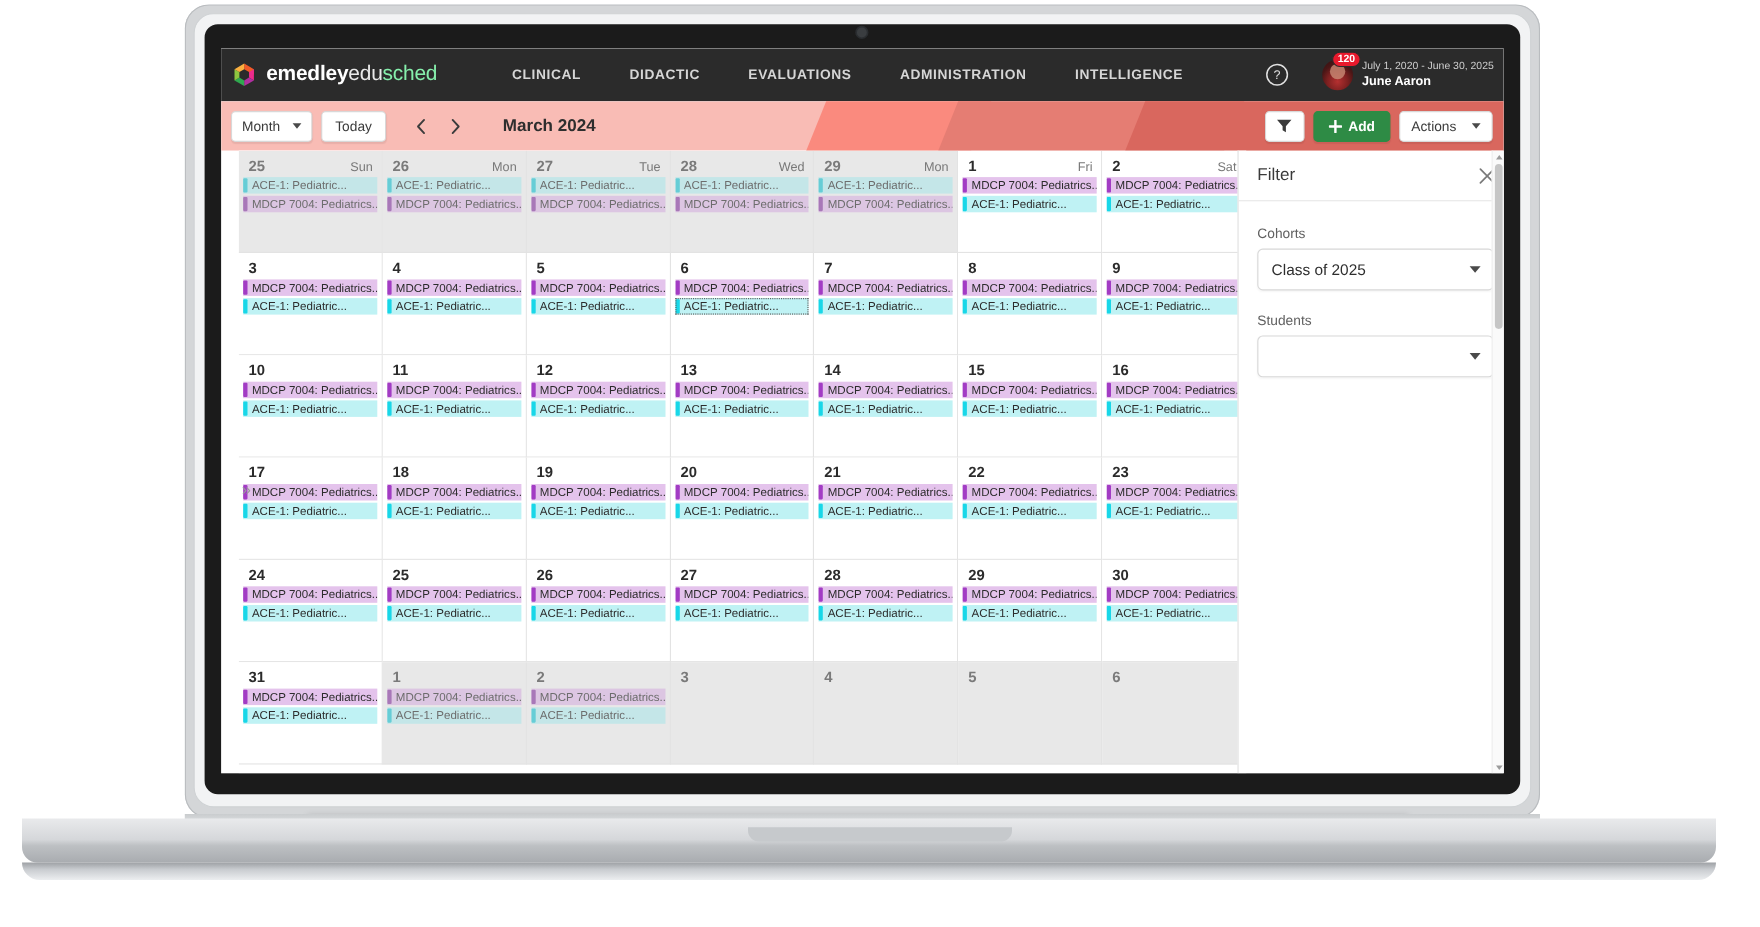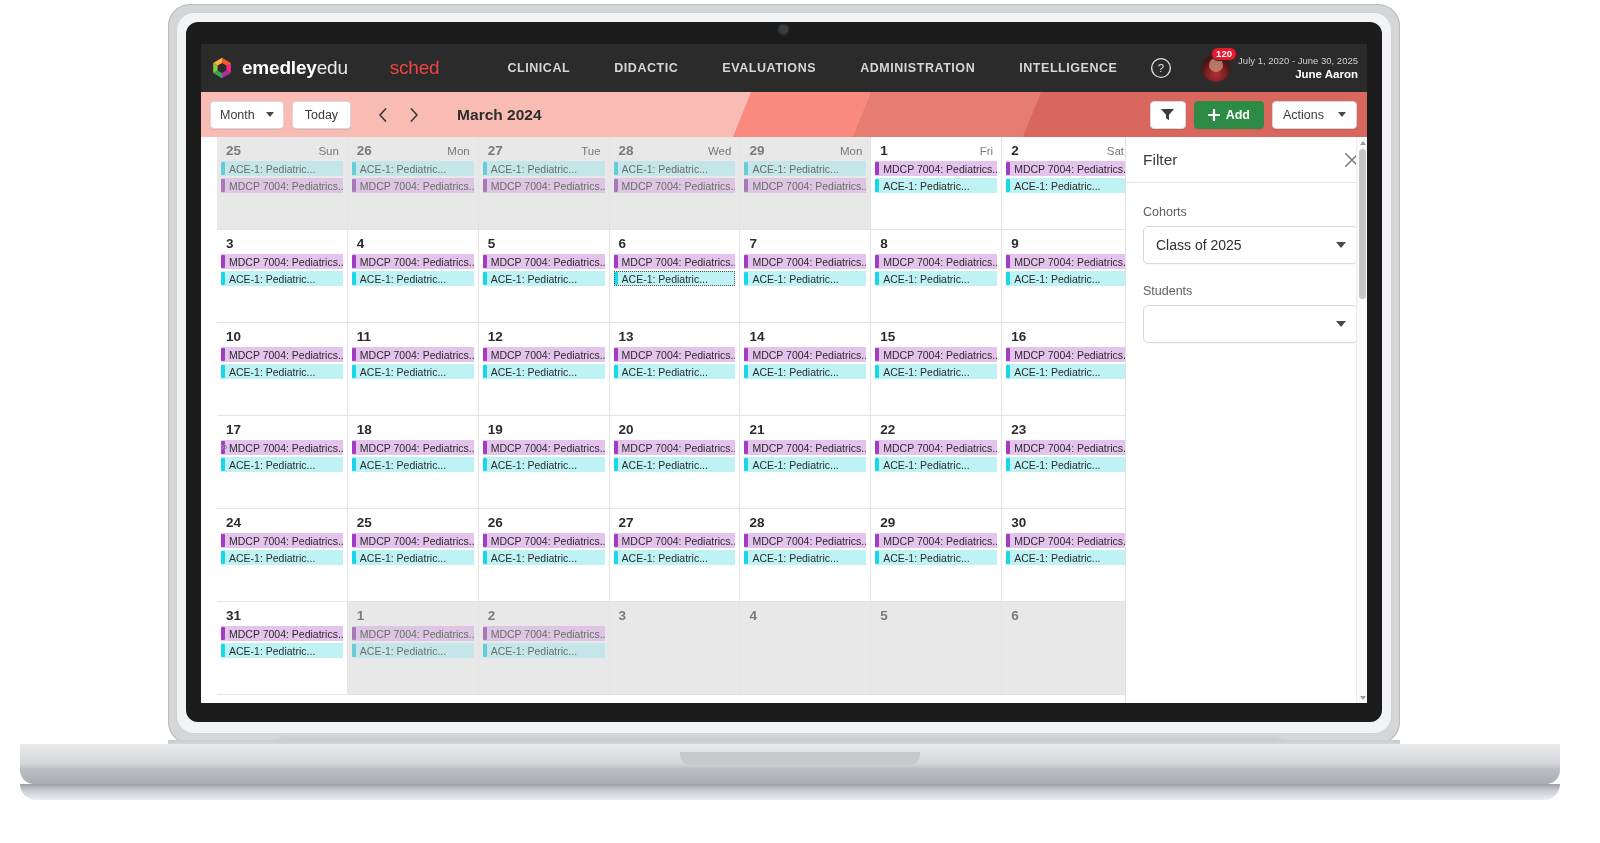--- a/index.html
+++ b/index.html
@@ -61,21 +61,21 @@
   
   .app-header {
     position:absolute; left:0; top:0; width:1166px; height:48px;
     background:#2b2b2b; display:flex; align-items:center;
   }
   .brand { display:flex; align-items:center; margin-left:9px; }
   .brand-logo { width:24px; height:24px; margin-right:8px; flex:none; }
   .brand-text { font-size:19px; letter-spacing:-0.2px; white-space:nowrap; }
   .brand-em { color:#ffffff; font-weight:bold; }
   .brand-edu { color:#e9e9e9; font-weight:400; }
-  .brand-sched { color:#ef4444; font-weight:400;padding-left:42px; }
+  .brand-sched { color:#86efac; font-weight:400; }
 
   .nav { display:flex; align-items:center; margin-left:46px; gap:0; }
   .nav-item {
     color:#d6d6d6; font-size:12.5px; font-weight:bold; letter-spacing:0.55px;
     padding:0 22px; white-space:nowrap; cursor:pointer;
   }
   .header-right { margin-left:auto; display:flex; align-items:center; padding-right:9px; }
   .help-icon { width:22px; height:22px; margin-right:30px; cursor:pointer; }
   .user-block { display:flex; align-items:center; }
   .avatar-wrap { position:relative; width:28px; height:28px; margin-right:8px; }
@@ -88,21 +88,21 @@
   .avatar::after{
     content:""; position:absolute; left:7px; top:4px; width:14px; height:14px;
     border-radius:50%; background:#c98b76; opacity:.8;
   }
   .badge {
     position:absolute; left:9px; top:-7px;
     background:#e8192c; color:#fff; font-size:9.5px; font-weight:bold;
     border-radius:9px; padding:1px 4px 1.5px; line-height:1.05;
     border:1.5px solid #2b2b2b; min-width:20px; text-align:center;
   }
-  .user-lines { line-height:1.25;text-align:right; }
+  .user-lines { line-height:1.25; }
   .user-range { color:#cfcfcf; font-size:9.5px; white-space:nowrap; }
   .user-name { color:#ffffff; font-size:11.5px; font-weight:bold; white-space:nowrap; }
 
   
   .toolbar {
     position:absolute; left:0; top:48px; width:1166px; height:45px;
     overflow:hidden; display:flex; align-items:center;
   }
   .tb-stripes { position:absolute; inset:0; background:#f9bcb5; }
   .tb-s1 { position:absolute; top:-10px; left:540px; width:150px; height:70px;

